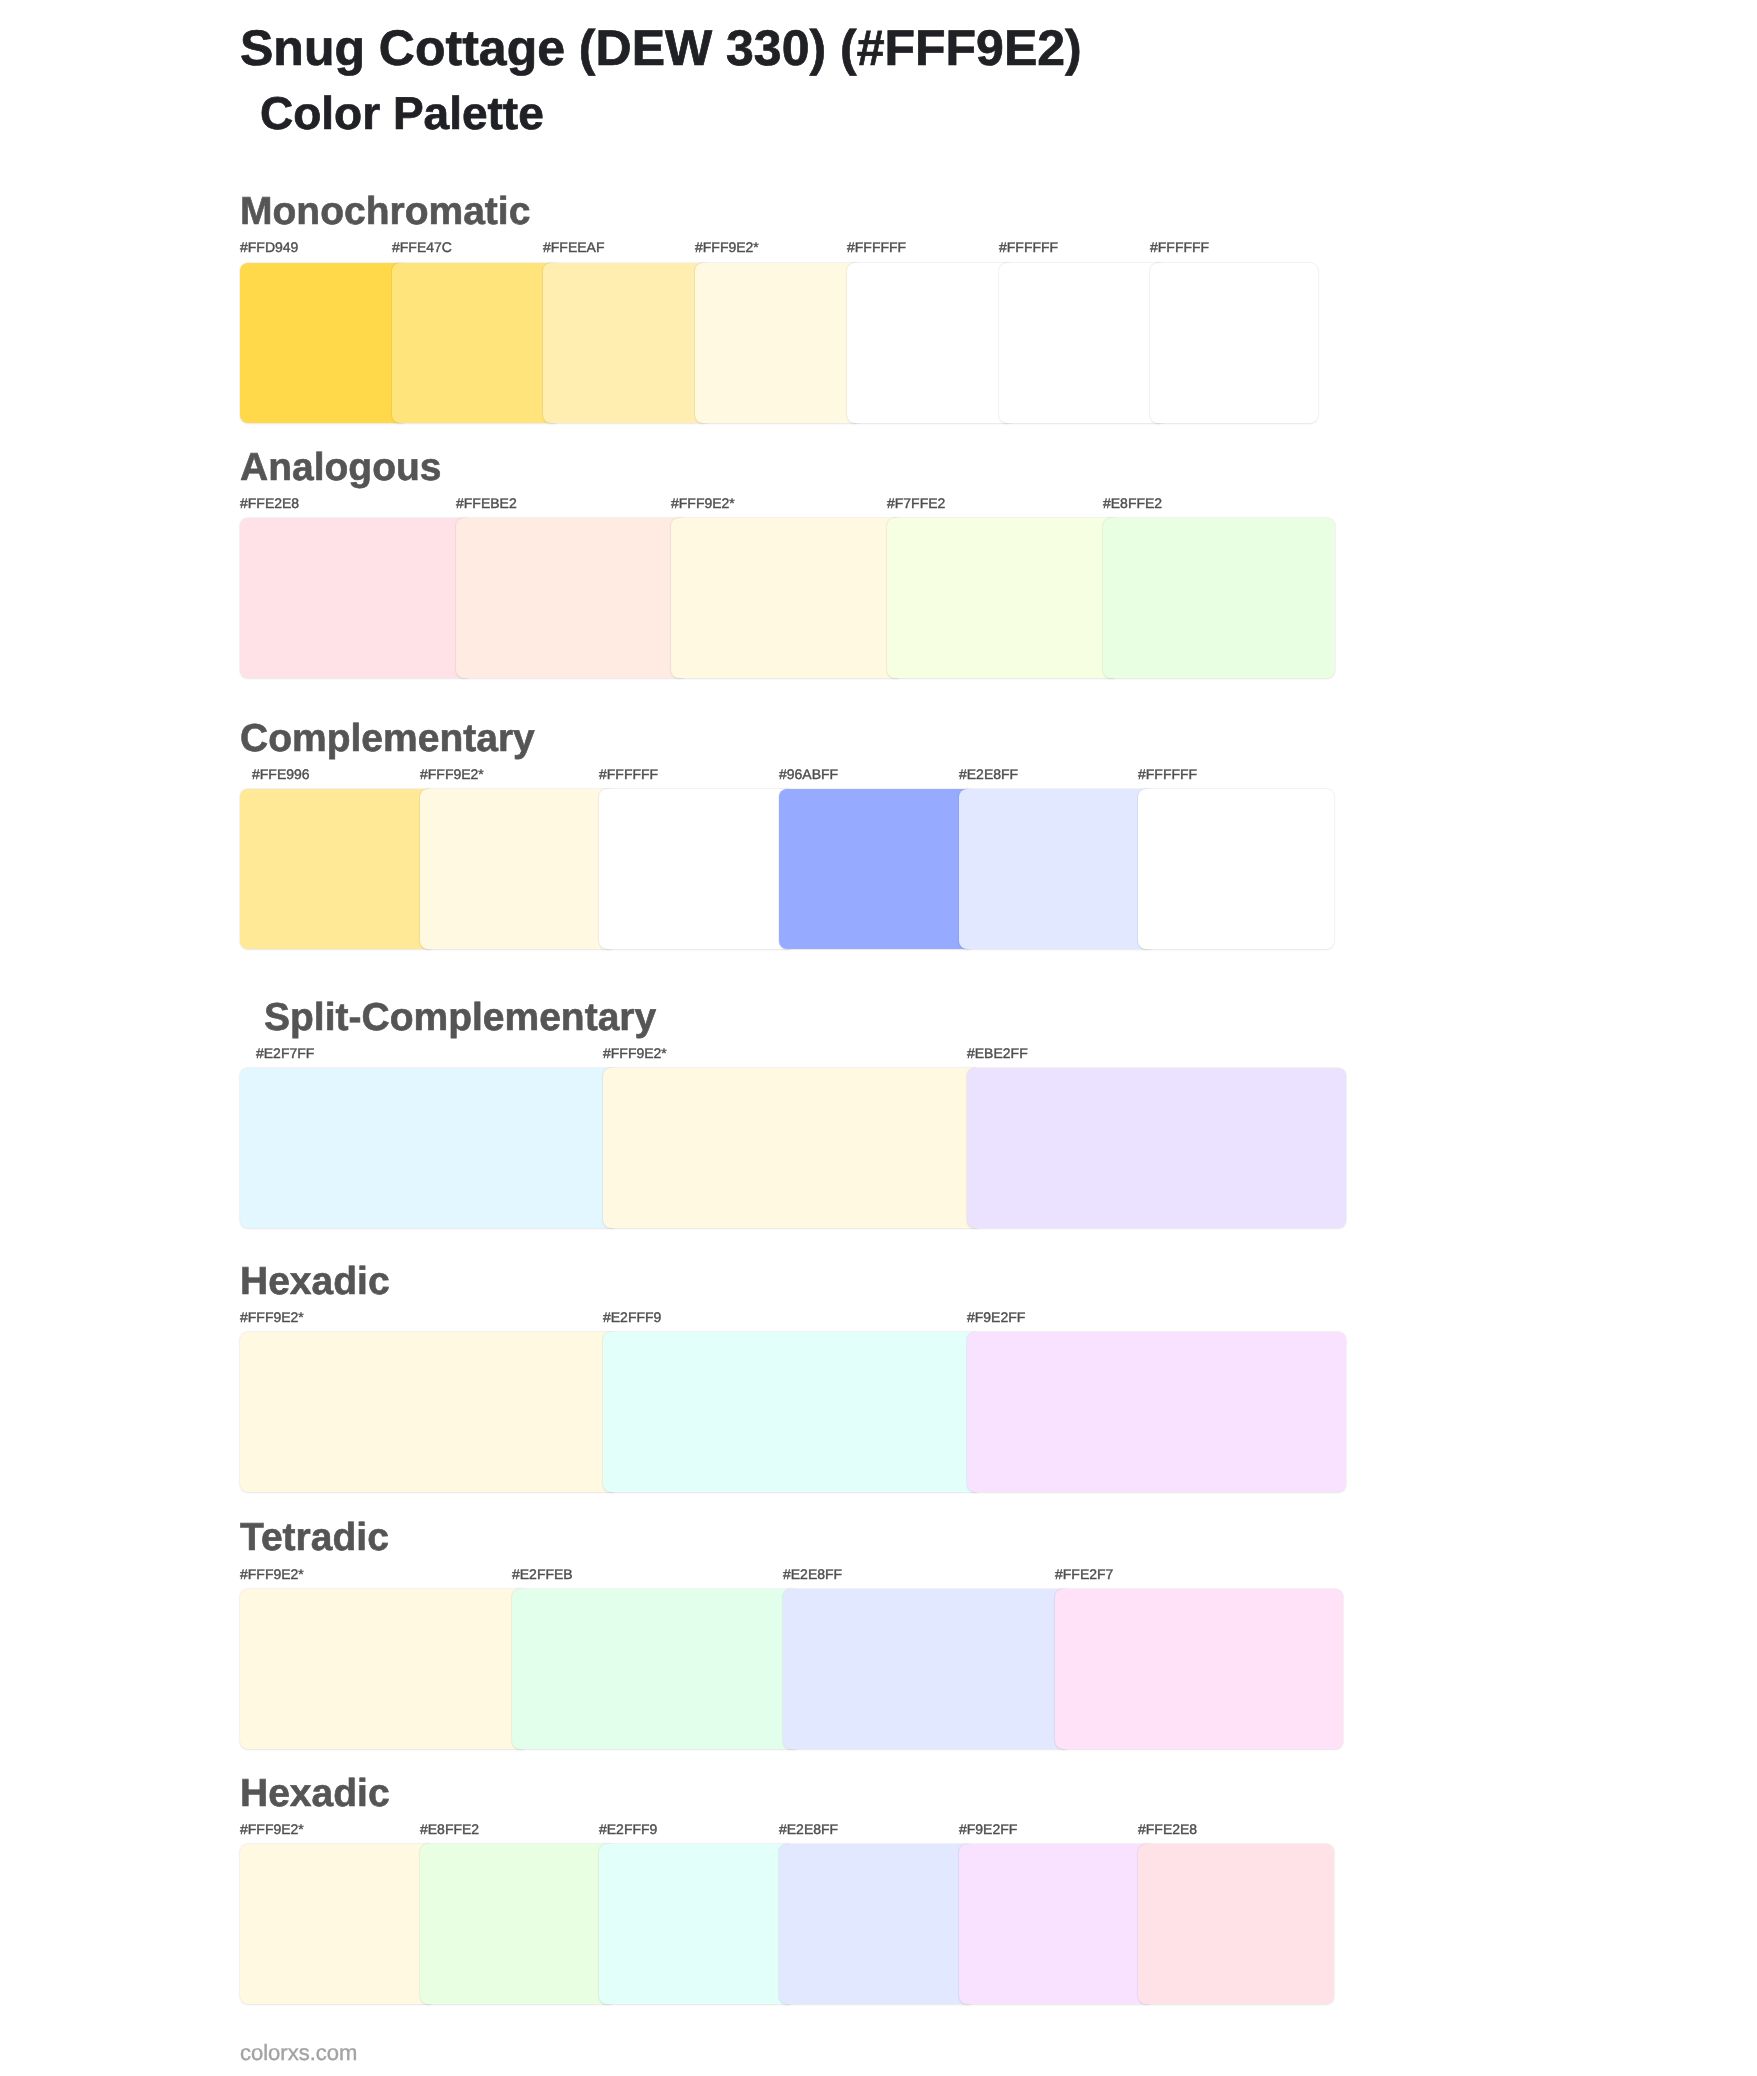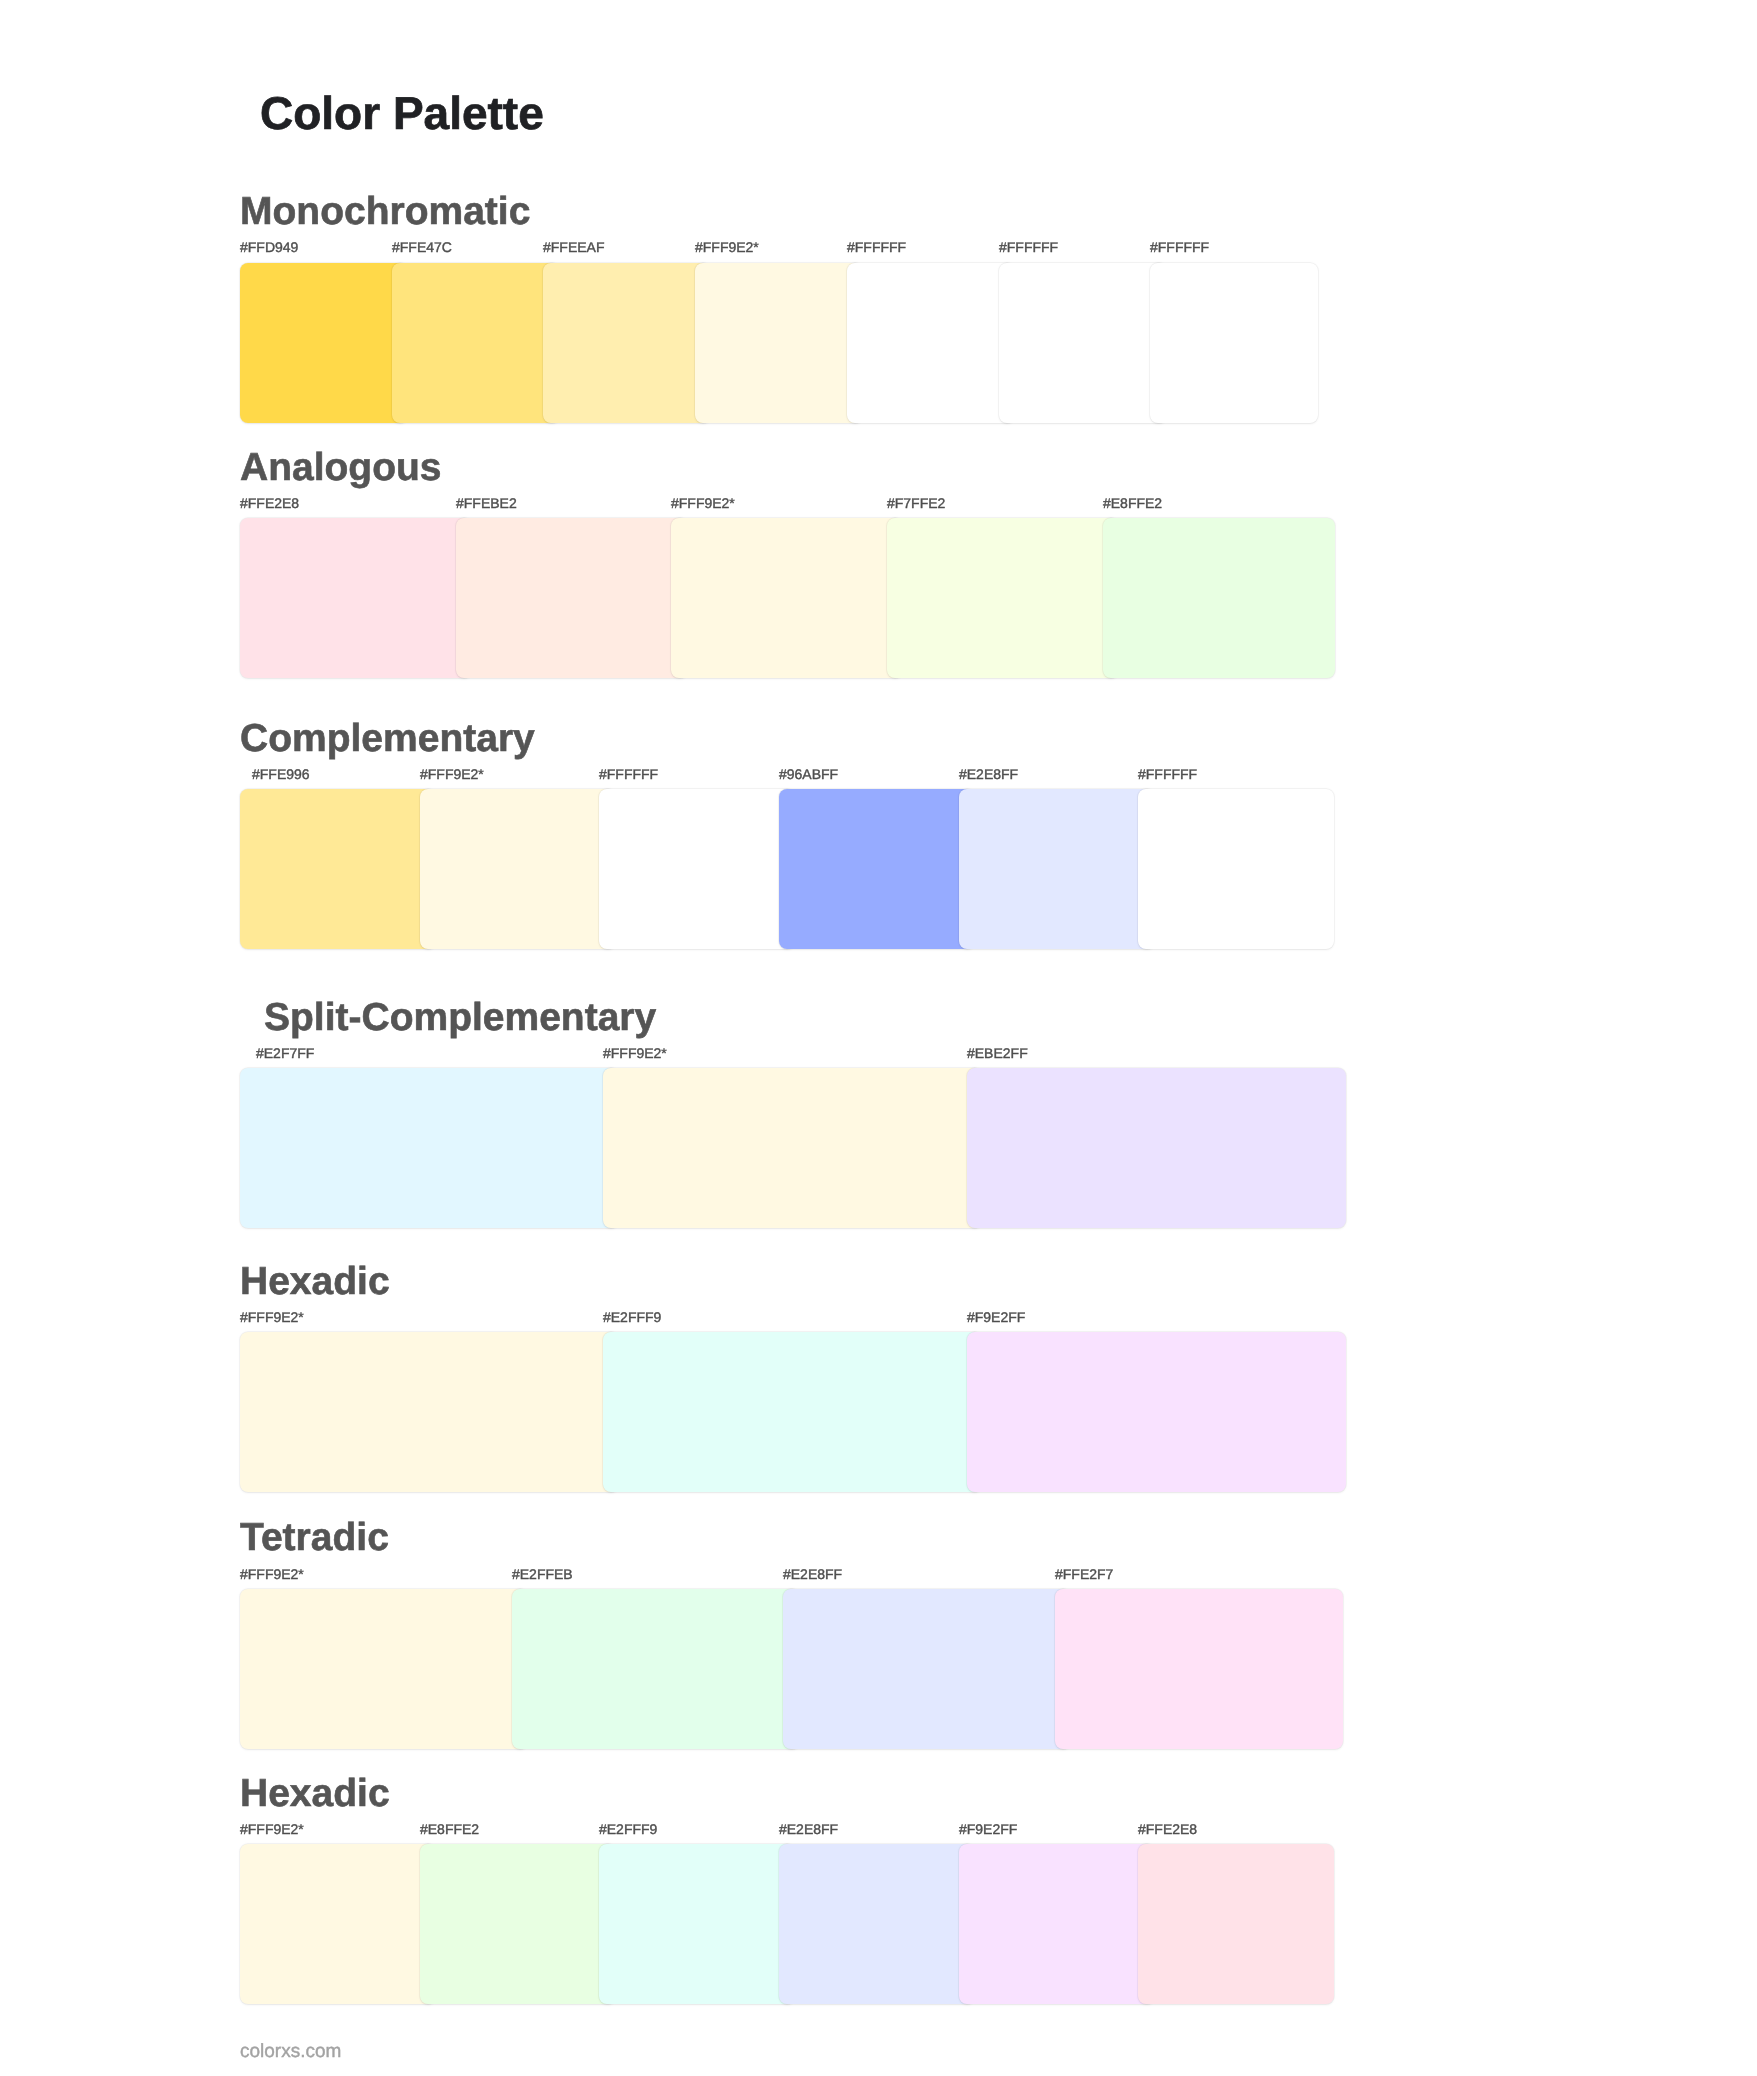--- a/index.html
+++ b/index.html
@@ -26,29 +26,30 @@
        font-size:39px;line-height:1;font-weight:700;color:#555555;white-space:nowrap;
        -webkit-text-stroke:0.6px #555555;}
   .swatch-row{position:absolute;left:0;height:160px;}
   .swatch{position:absolute;top:0;height:160px;border-radius:8px;
        box-shadow:0 0 0 0.8px rgba(0,0,0,0.045),0 0.8px 2.4px rgba(0,0,0,0.07);}
   .swatch-label{position:absolute;margin:0;padding:0;
        font-size:14px;line-height:1;font-weight:400;color:#4e4e4e;white-space:nowrap;
        -webkit-text-stroke:0.4px #4e4e4e;}
 
   .site-footer{position:absolute;left:240px;margin:0;padding:0;
-       font-size:19px;line-height:1;font-weight:400;color:#a3a3a3;white-space:nowrap;
+       font-size:22px;line-height:1;font-weight:400;color:#a3a3a3;white-space:nowrap;
        -webkit-text-stroke:0.4px #a3a3a3;}
 </style>
 </head>
 <body>
 
 <div class="page">
 
   <div class="page-header">
+    <h1 class="title-main" style="top: 23px;">Snug Cottage (DEW 330) (#FFF9E2)</h1>
     <h2 class="title-sub" style="top: 90px; margin-left: 20px;">Color Palette</h2>
   </div>
 
   <div id="sections-host">
       <div class="palette-section">
         <div class="section-title" style="top: 192px;">Monochromatic</div>
         <div class="swatch-label" style="left: 0px; top: 240px;">#FFD949</div>
         <div class="swatch-label" style="left: 152px; top: 240px;">#FFE47C</div>
         <div class="swatch-label" style="left: 303px; top: 240px;">#FFEEAF</div>
         <div class="swatch-label" style="left: 455px; top: 240px;">#FFF9E2*</div>

